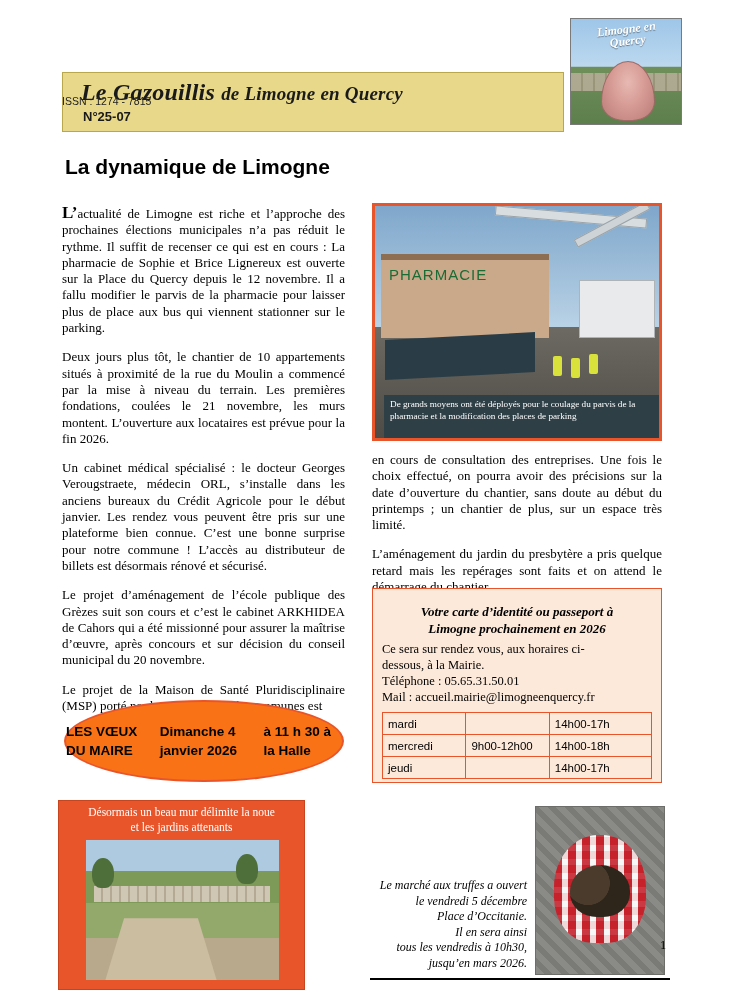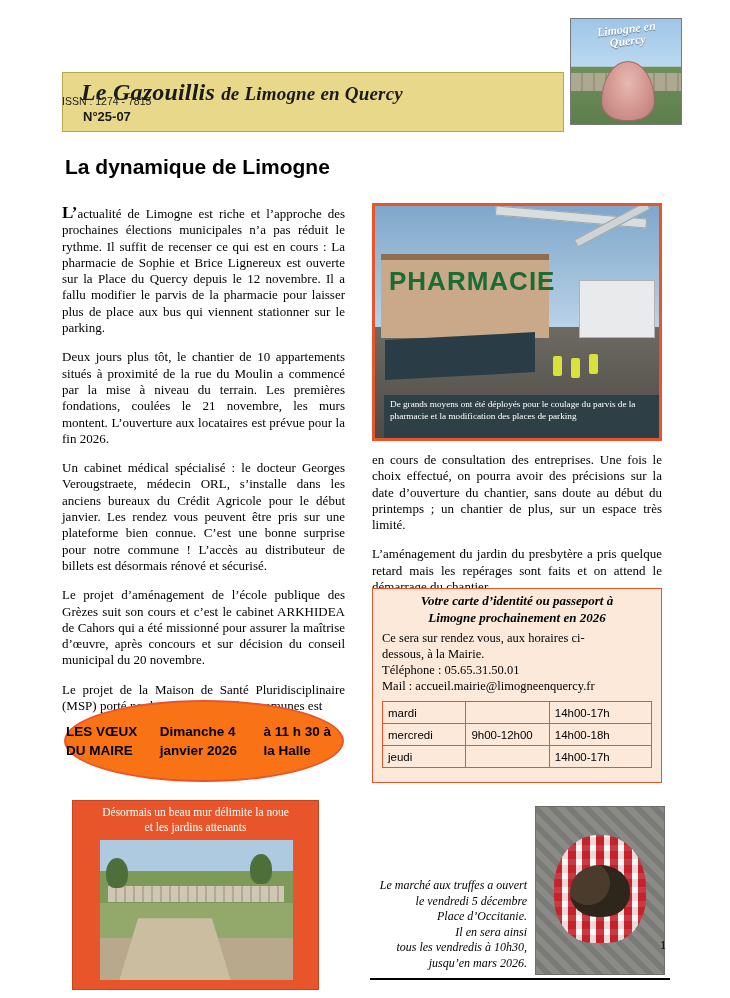--- a/index.html
+++ b/index.html
@@ -171,22 +171,22 @@
     background: linear-gradient(#6d6a63, #4e4b46);
   }
   .pp-building {
     position: absolute; left: 6px; top: 48px; width: 168px; height: 78px;
     background: #caa98b;
     border-top: 6px solid #8d6e53;
   }
   .pp-sign {
     position: absolute; left: 14px; top: 60px;
     font-family: "Liberation Sans", sans-serif;
-    font-weight: bold;
-    font-size: 26px;
+    font-weight: normal;
+    font-size: 15px;
     color: #1b6b35;
     letter-spacing: 1px;
   }
   .pp-boom {
     position: absolute; left: 120px; top: 6px; width: 150px; height: 8px;
     background: #d8dde0; transform: rotate(5deg);
     border: 1px solid #9aa3a8;
   }
   .pp-boom2 {
     position: absolute; left: 196px; top: 14px; width: 80px; height: 7px;
@@ -244,21 +244,21 @@
   
   .cni {
     position: absolute;
     left: 372px;
     top: 588px;
     width: 290px;
     height: 195px;
     background: #fde9d9;
     border: 1px solid #e8552a;
     box-sizing: border-box;
-    padding: 3px 9px;
+    padding: 14px 9px;
   }
   .cni-title {
     font-family: "Liberation Serif", serif;
     font-style: italic;
     font-weight: bold;
     font-size: 13px;
     color: #000;
     text-align: center;
     line-height: 17px;
     margin-bottom: 4px;
@@ -280,21 +280,21 @@
     padding: 2px 5px;
     height: 17px;
     color: #000;
   }
   .cni-table td.day { width: 31%; }
   .cni-table td.am { width: 31%; }
 
   
   .photo-wall {
     position: absolute;
-    left: 72px;
+    left: 58px;
     top: 800px;
     width: 247px;
     height: 190px;
     background: #e8552a;
     border: 1px solid #c8441f;
     box-sizing: border-box;
   }
   .photo-wall-cap {
     position: absolute;
     left: 0; top: 4px; width: 100%;

